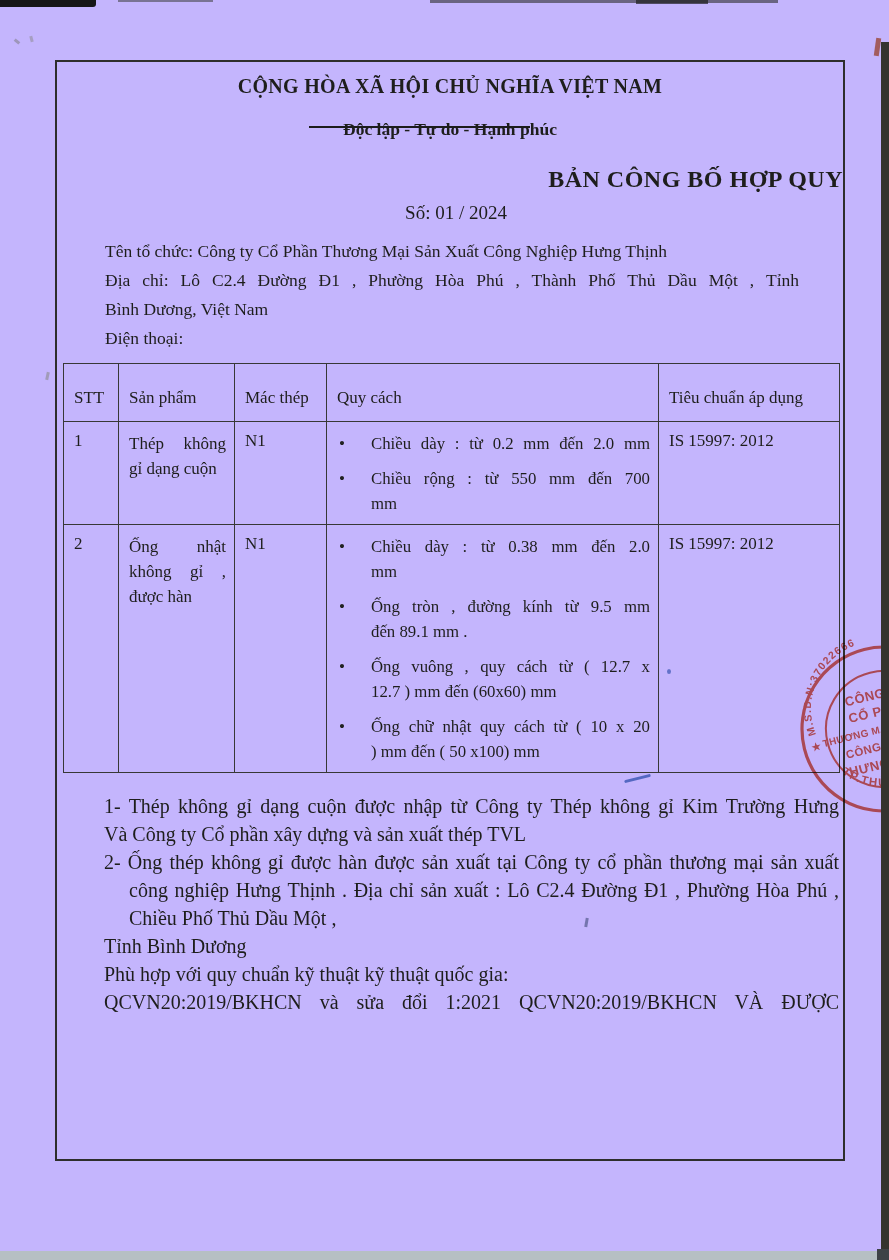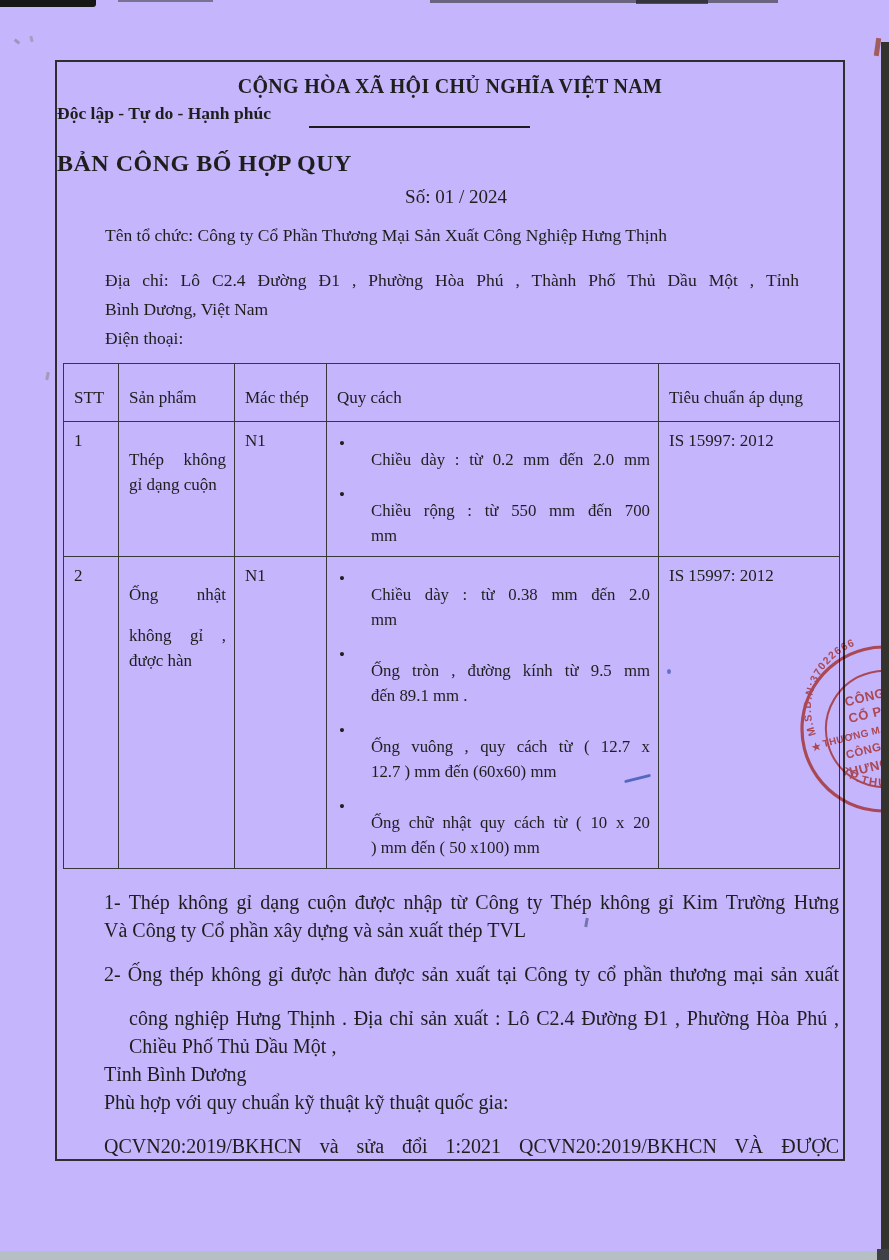--- a/index.html
+++ b/index.html
@@ -25,29 +25,29 @@
   .pen-dash{left:624px;top:777px;width:27px;height:3px;background:#2f4fae;opacity:.75;transform:rotate(-14deg);border-radius:2px;z-index:4;}
   .pen-dot{left:667px;top:669px;width:4px;height:5px;background:#2f4fae;opacity:.65;border-radius:50%;z-index:4;}
   .pen-tick{left:585px;top:918px;width:3px;height:9px;background:#34406e;opacity:.55;transform:rotate(10deg);z-index:4;}
 
   
   .frame{
     position:absolute; left:55px; top:60px; width:786px; height:1097px;
     border:2px solid #2e2e2c; background:transparent;
   }
   .nat-title{margin-top:13px;text-align:center;font-weight:bold;font-size:20px;letter-spacing:.3px;white-space:nowrap;}
-  .motto{margin-top:5px;font-weight:bold;font-size:17.5px;white-space:nowrap;}
+  .motto{margin-top:21px;text-align:center;font-weight:bold;font-size:17.5px;white-space:nowrap;}
   .motto-underline{position:absolute;left:252px;top:64px;width:221px;height:2px;background:#1c1c1c;}
-  .doc-title{margin-top:26px;text-align:left;font-weight:bold;font-size:24px;letter-spacing:.5px;white-space:nowrap;}
+  .doc-title{margin-top:26px;text-align:right;font-weight:bold;font-size:24px;letter-spacing:.5px;white-space:nowrap;}
   .doc-number{margin-top:9px;text-align:center;font-size:19px;padding-left:12px;}
 
   .info{margin:13px 0 0 48px;width:694px;font-size:17.5px;line-height:29px;}
   .info .sub{margin-left:11px;}
   .b{font-weight:bold;}
-  .jl{text-align:justify;text-align-last:justify;margin-top:16px;}
+  .jl{text-align:justify;text-align-last:justify;}
 
   table.spec{margin:10px 0 0 6px;border-collapse:collapse;table-layout:fixed;width:776px;font-size:17px;}
   table.spec th,table.spec td{border:1.5px solid #383836;vertical-align:top;padding:9px 8px 8px 10px;font-weight:normal;text-align:left;overflow:hidden;}
   table.spec th{height:25px;padding-top:24px;}
   .c{text-align:center;}
   td.qc{padding-left:34px;padding-right:8px;font-size:16.8px;}
   .bullet{display:flex;margin-bottom:10px;}
   .bullet:last-child{margin-bottom:0;}
   .dot{width:32px;padding-left:2px;font-size:17px;line-height:25px;color:#222;}
   .bl{flex:1;line-height:25px;}

